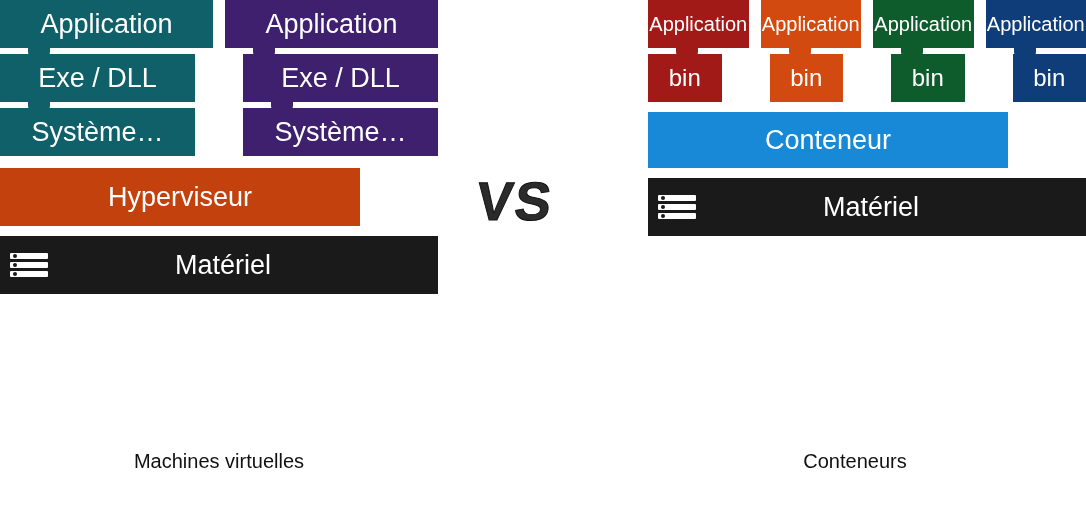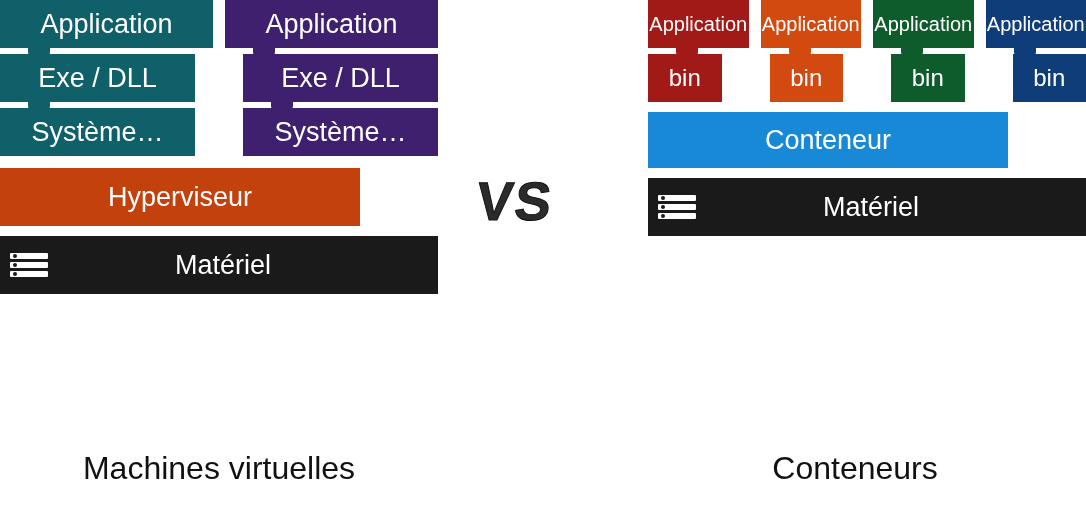--- a/index.html
+++ b/index.html
@@ -77,21 +77,21 @@
   }
   .bar { height: 6px; background: #fff; border-radius: 1px; position: relative; }
   .dotbar::before { content:""; position:absolute; left:3px; top:1px; width:4px; height:4px; background:#1a1a1a; border-radius:50%; }
   .hw-label { flex: 1; text-align: center; padding-right: 40px; }
 
   .title {
     position: absolute;
     top: 450px;
     width: 438px;
     text-align: center;
-    font-size: 32px;
+    font-size: 20px;
     color: #111;
     font-weight: 400;
   }
   .title.left { left: 0; }
   .title.right { right: 12px; }
 
   .vs-badge {
     position: absolute;
     left: 460px;
     top: 162px;

